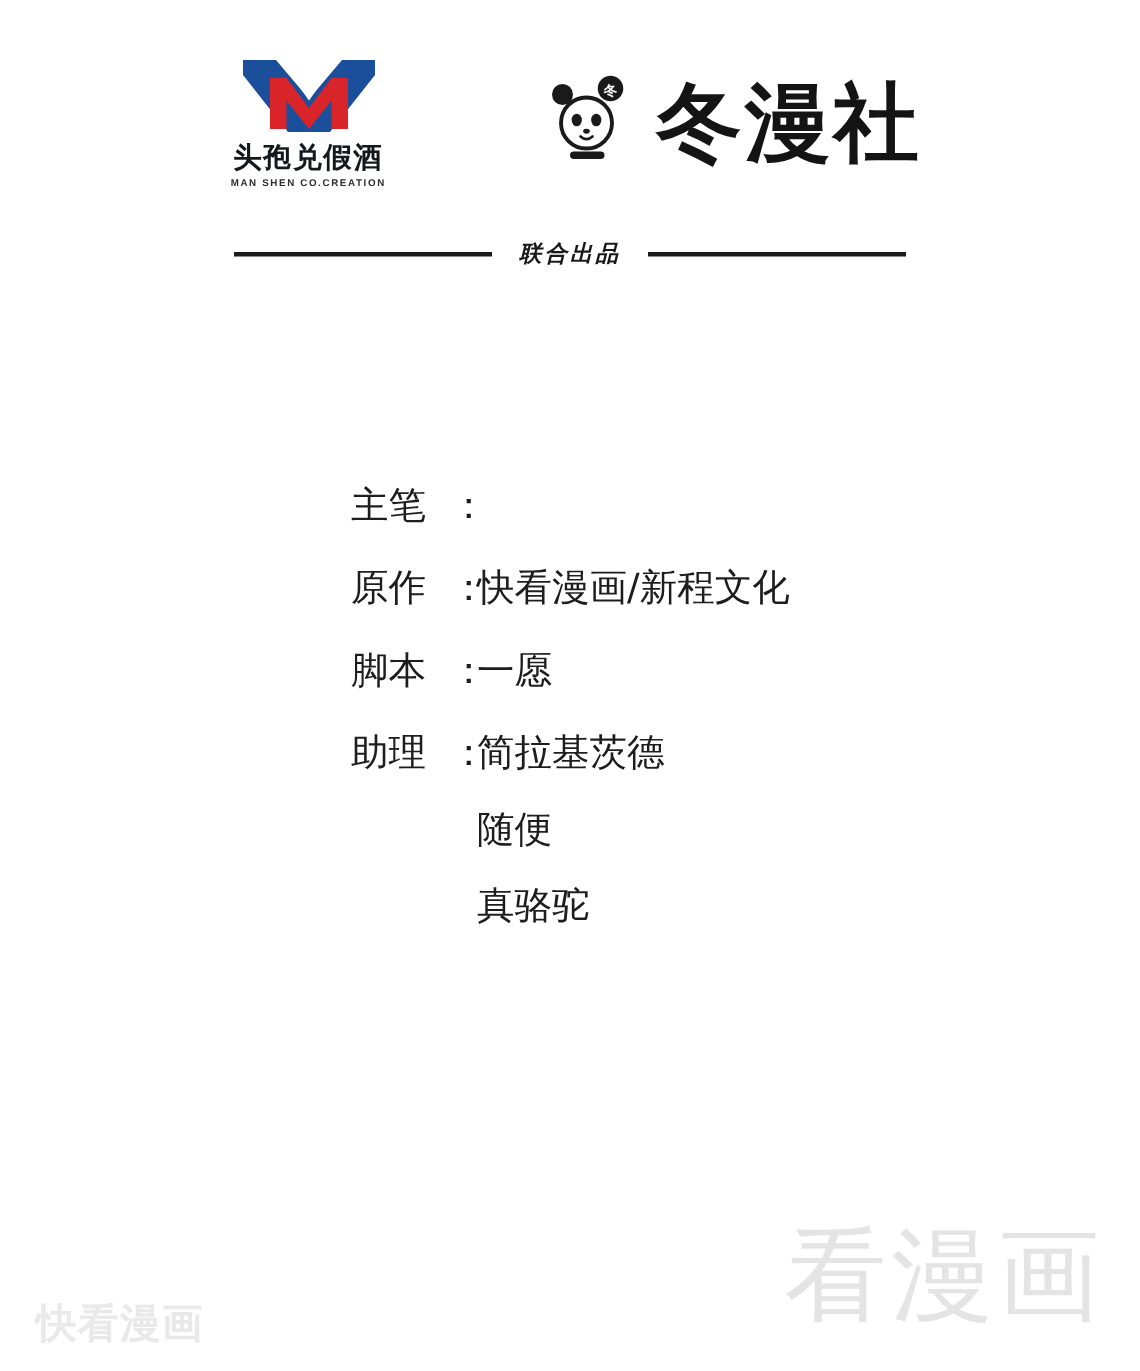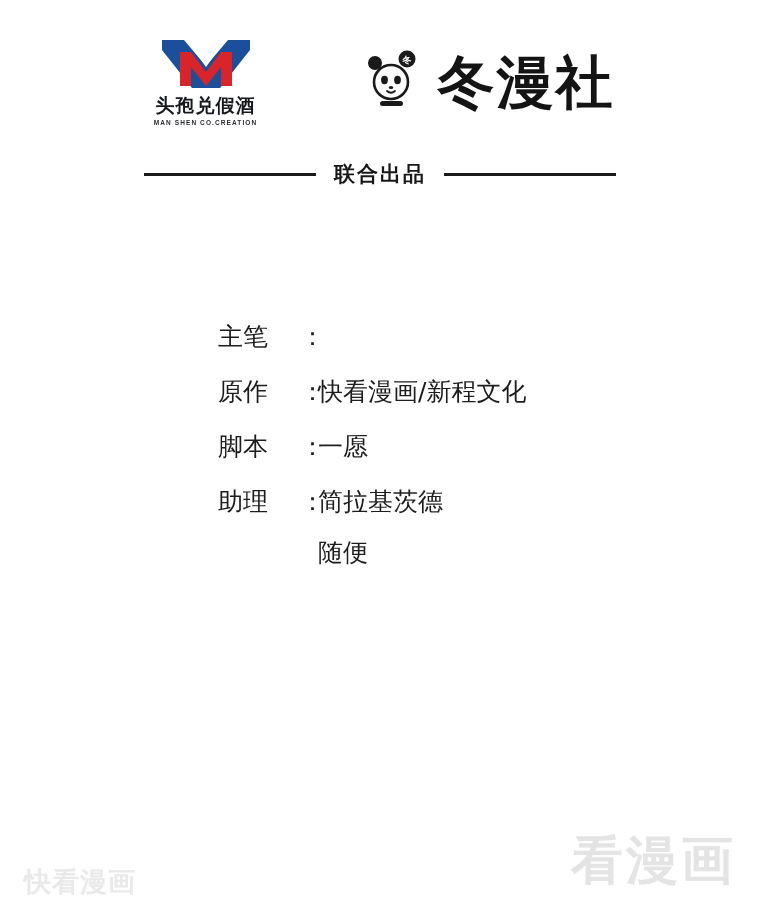--- a/index.html
+++ b/index.html
@@ -92,25 +92,26 @@
     justify-content: center;
     gap: 18px;
   }
   .joint .rule {
     width: 172px;
     height: 3px;
     background: #1b1b1b;
   }
   .joint .label {
     font-family: "DejaVu Sans", sans-serif;
-    font-size: 21px;
+    font-size: 15px;
     font-weight: bold;
     letter-spacing: 2px;
     color: #181818;
     white-space: nowrap;
+    font-style: italic;
   }
 
   
   .credits {
     position: absolute;
     top: 322px;
     left: 218px;
     width: 420px;
   }
   .credit-row {
@@ -119,20 +120,21 @@
     margin-bottom: 25px;
     font-family: "DejaVu Sans", sans-serif;
     font-size: 25px;
     line-height: 1.2;
     color: #1d1d1d;
   }
   .credit-row .role {
     width: 82px;
     flex: none;
     letter-spacing: 0px;
+    text-align: center;
   }
   .credit-row .sep {
     width: 18px;
     flex: none;
   }
   .credit-row .value {
     flex: 1;
   }
   .credit-row.cont {
     margin-top: -4px;
@@ -152,22 +154,22 @@
     font-weight: bold;
     color: #e9e9e9;
     letter-spacing: 1px;
     user-select: none;
   }
   .wm-right {
     position: absolute;
     right: 24px;
     bottom: 18px;
     font-family: "DejaVu Sans", sans-serif;
-    font-size: 52px;
-    font-weight: bold;
+    font-size: 68px;
+    font-weight: normal;
     color: #e4e4e4;
     letter-spacing: 3px;
     user-select: none;
   }
 </style>
 </head>
 <body>
 
 <div class="logos">
 
@@ -242,17 +244,22 @@
     <span class="sep">：</span>
     <span class="value">简拉基茨德</span>
   </div>
 
   <div class="credit-row cont">
     <span class="role"></span>
     <span class="sep"></span>
     <span class="value">随便</span>
   </div>
 
+  <div class="credit-row cont">
+    <span class="role"></span>
+    <span class="sep"></span>
+    <span class="value">真骆驼</span>
+  </div>
 
 </div>
 
 <div class="wm-left">快看漫画</div>
 <div class="wm-right">看漫画</div>
 
 </body></html>

